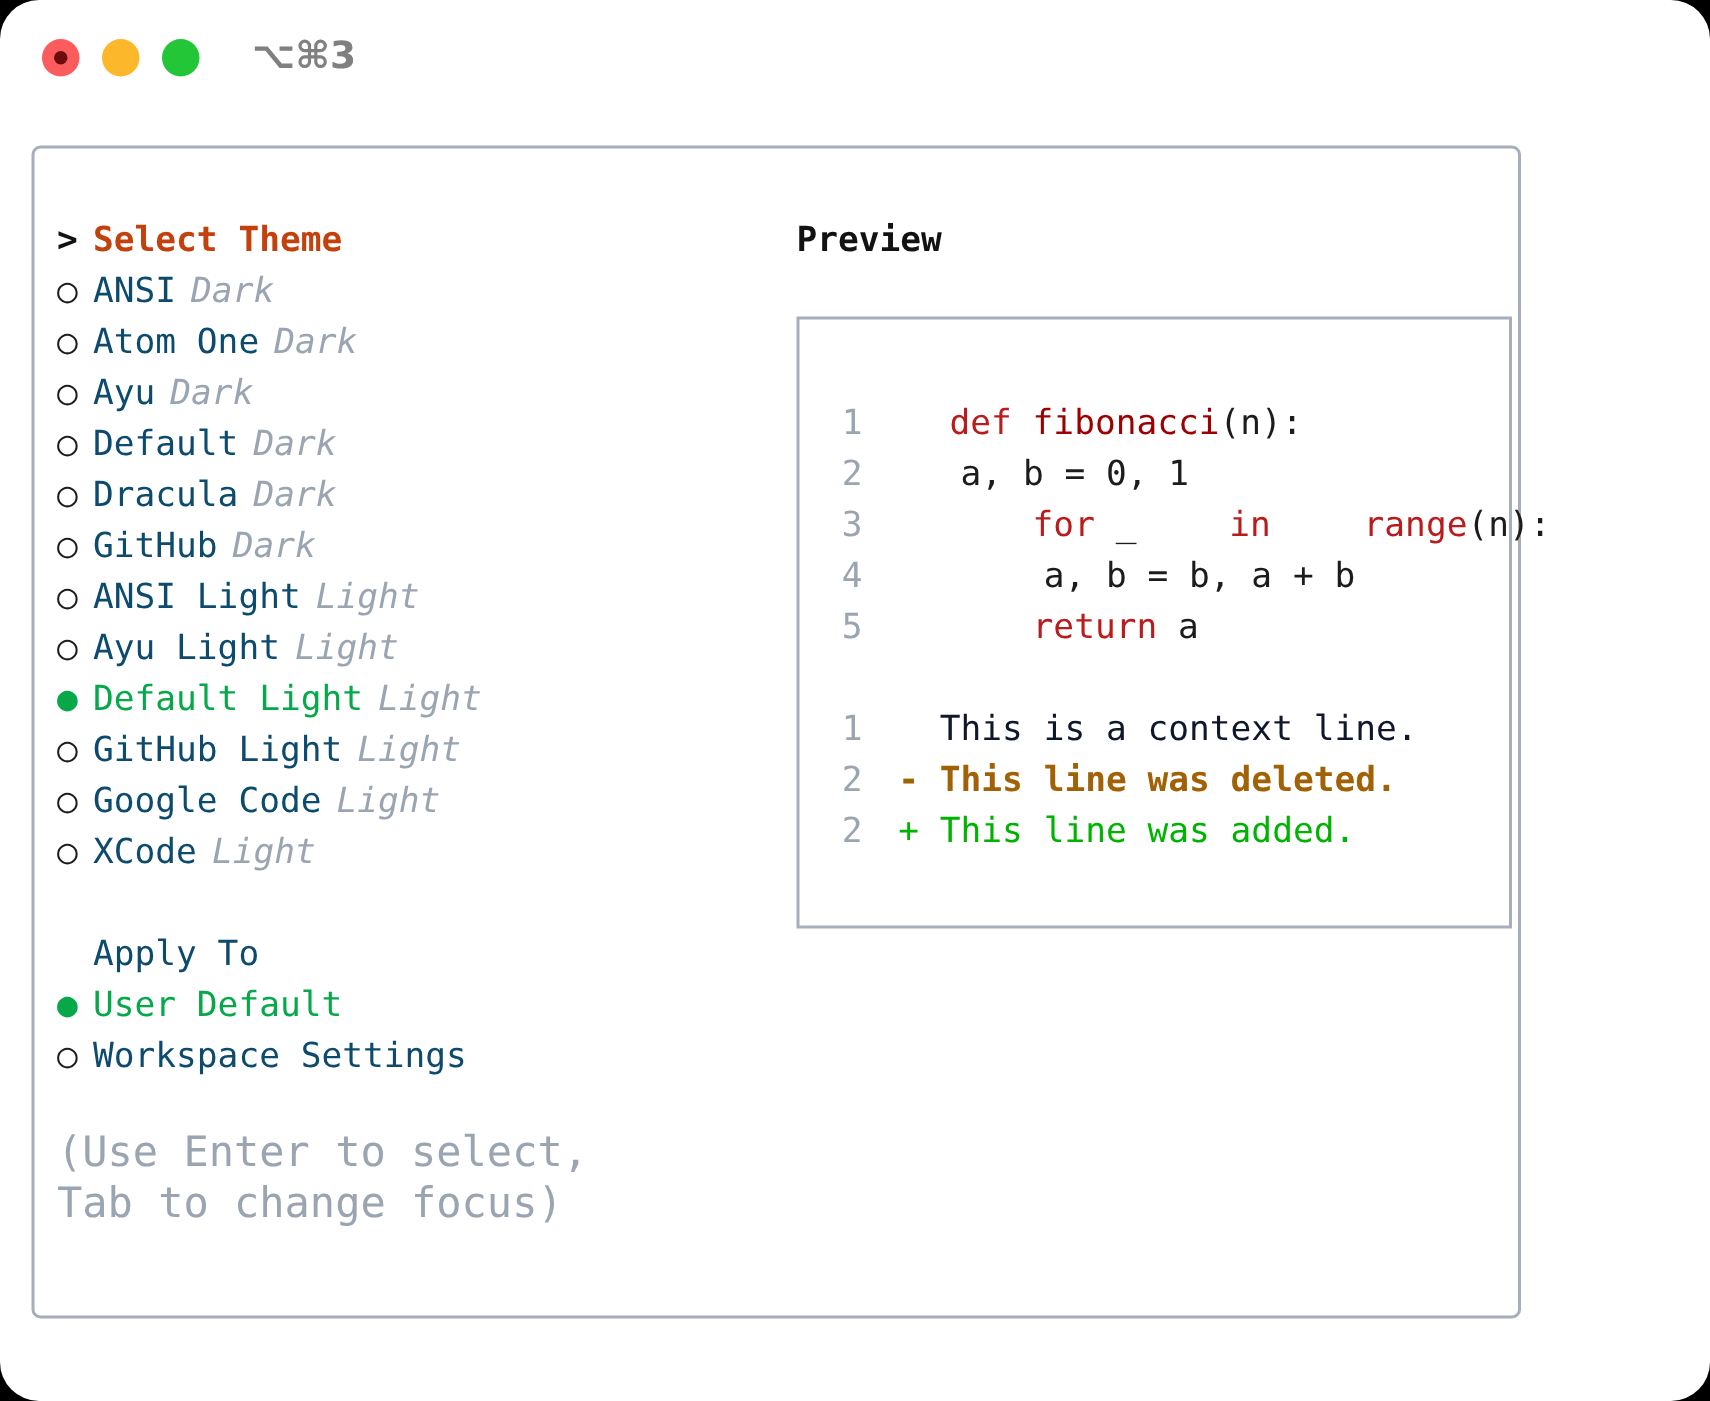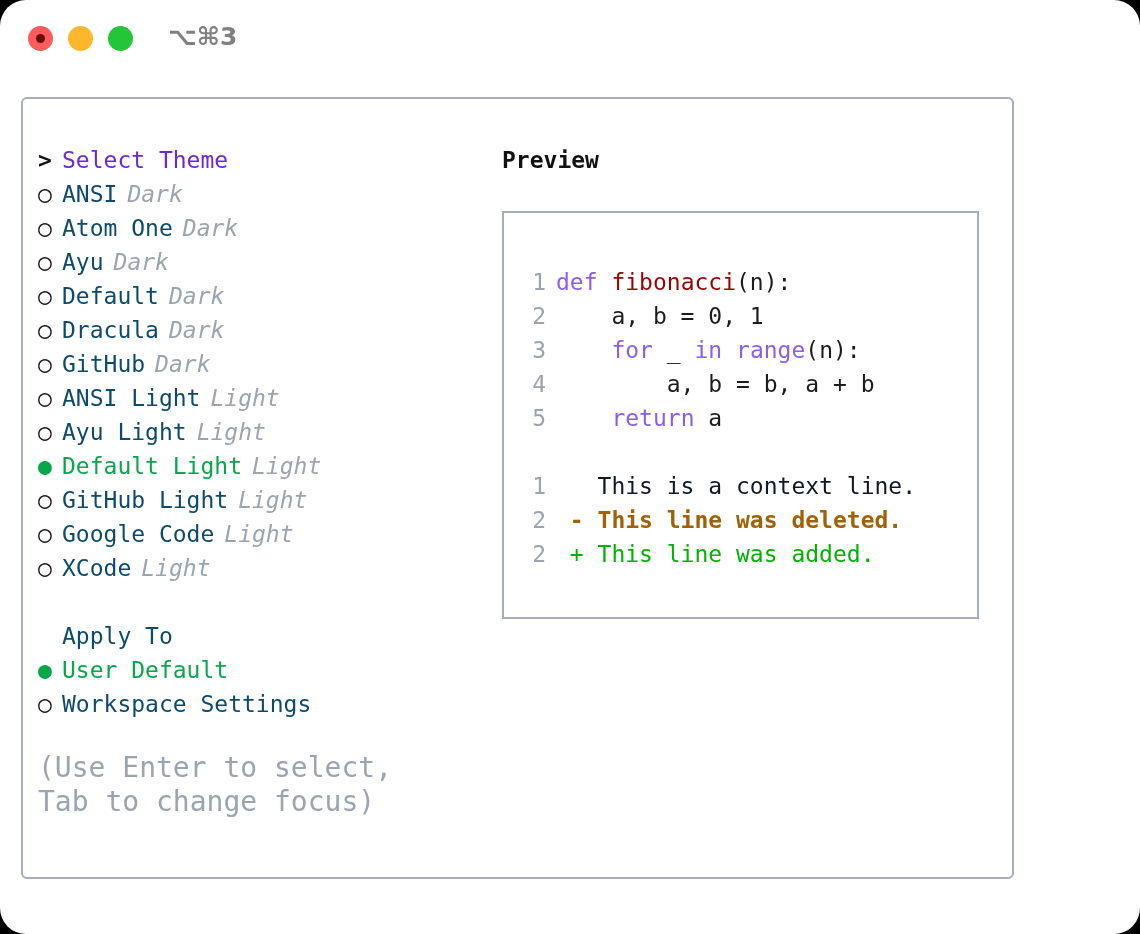--- a/index.html
+++ b/index.html
@@ -111,38 +111,38 @@
     text-align: left;
     font-size: 23px;
   }
   .bullet.marker   { color: #121212; font-weight: bold; }
   .bullet.empty    { color: transparent; }
   .bullet.off      { color: #1c1c1c; }
   .bullet.on       { color: #06a84a; }
 
   .label        { color: #0c4a6e; }
   .label.sel    { color: #06a84a; text-align: center; }
-  .label.head   { color: #6d28d9; font-weight: normal; }
+  .label.head   { color: #c2410c; font-weight: bold; }
   .tag          { color: #9aa5b1; margin-left: 10px; font-style: italic; }
 
   .spacer-sm { height: 34px; }
 
   .hint {
     margin-top: 30px;
     font-size: 28px;
     line-height: 34px;
     color: #9aa5b1;
     width: 410px;
     white-space: normal;
   }
 
   
   .right-col {
     position: absolute;
-    left: 479px;
+    left: 508px;
     top: 44px;
     width: 500px;
   }
   .preview-title {
     font-size: 23px;
     font-weight: bold;
     color: #121212;
     line-height: 34px;
   }
   .preview-box {
@@ -166,21 +166,21 @@
   .lineno {
     display: inline-block;
     width: 28px;
     flex: 0 0 28px;
     text-align: right;
     color: #9aa5b1;
     margin-right: 10px;
   }
   .gap-line { height: 34px; }
 
-  .tok-kw   { color: #8b5cf6; }
+  .tok-kw   { color: #b91c1c; margin-left: 48px; }
   .tok-fn   { color: #9c0000; }
   .tok-txt  { color: #1c1c1c; }
   .tok-ctx  { color: #0f172a; }
   .tok-del  { color: #a16207; font-weight: bold; }
   .tok-add  { color: #00b300; }
 </style>
 </head>
 <body>
 
 <div class="window">

